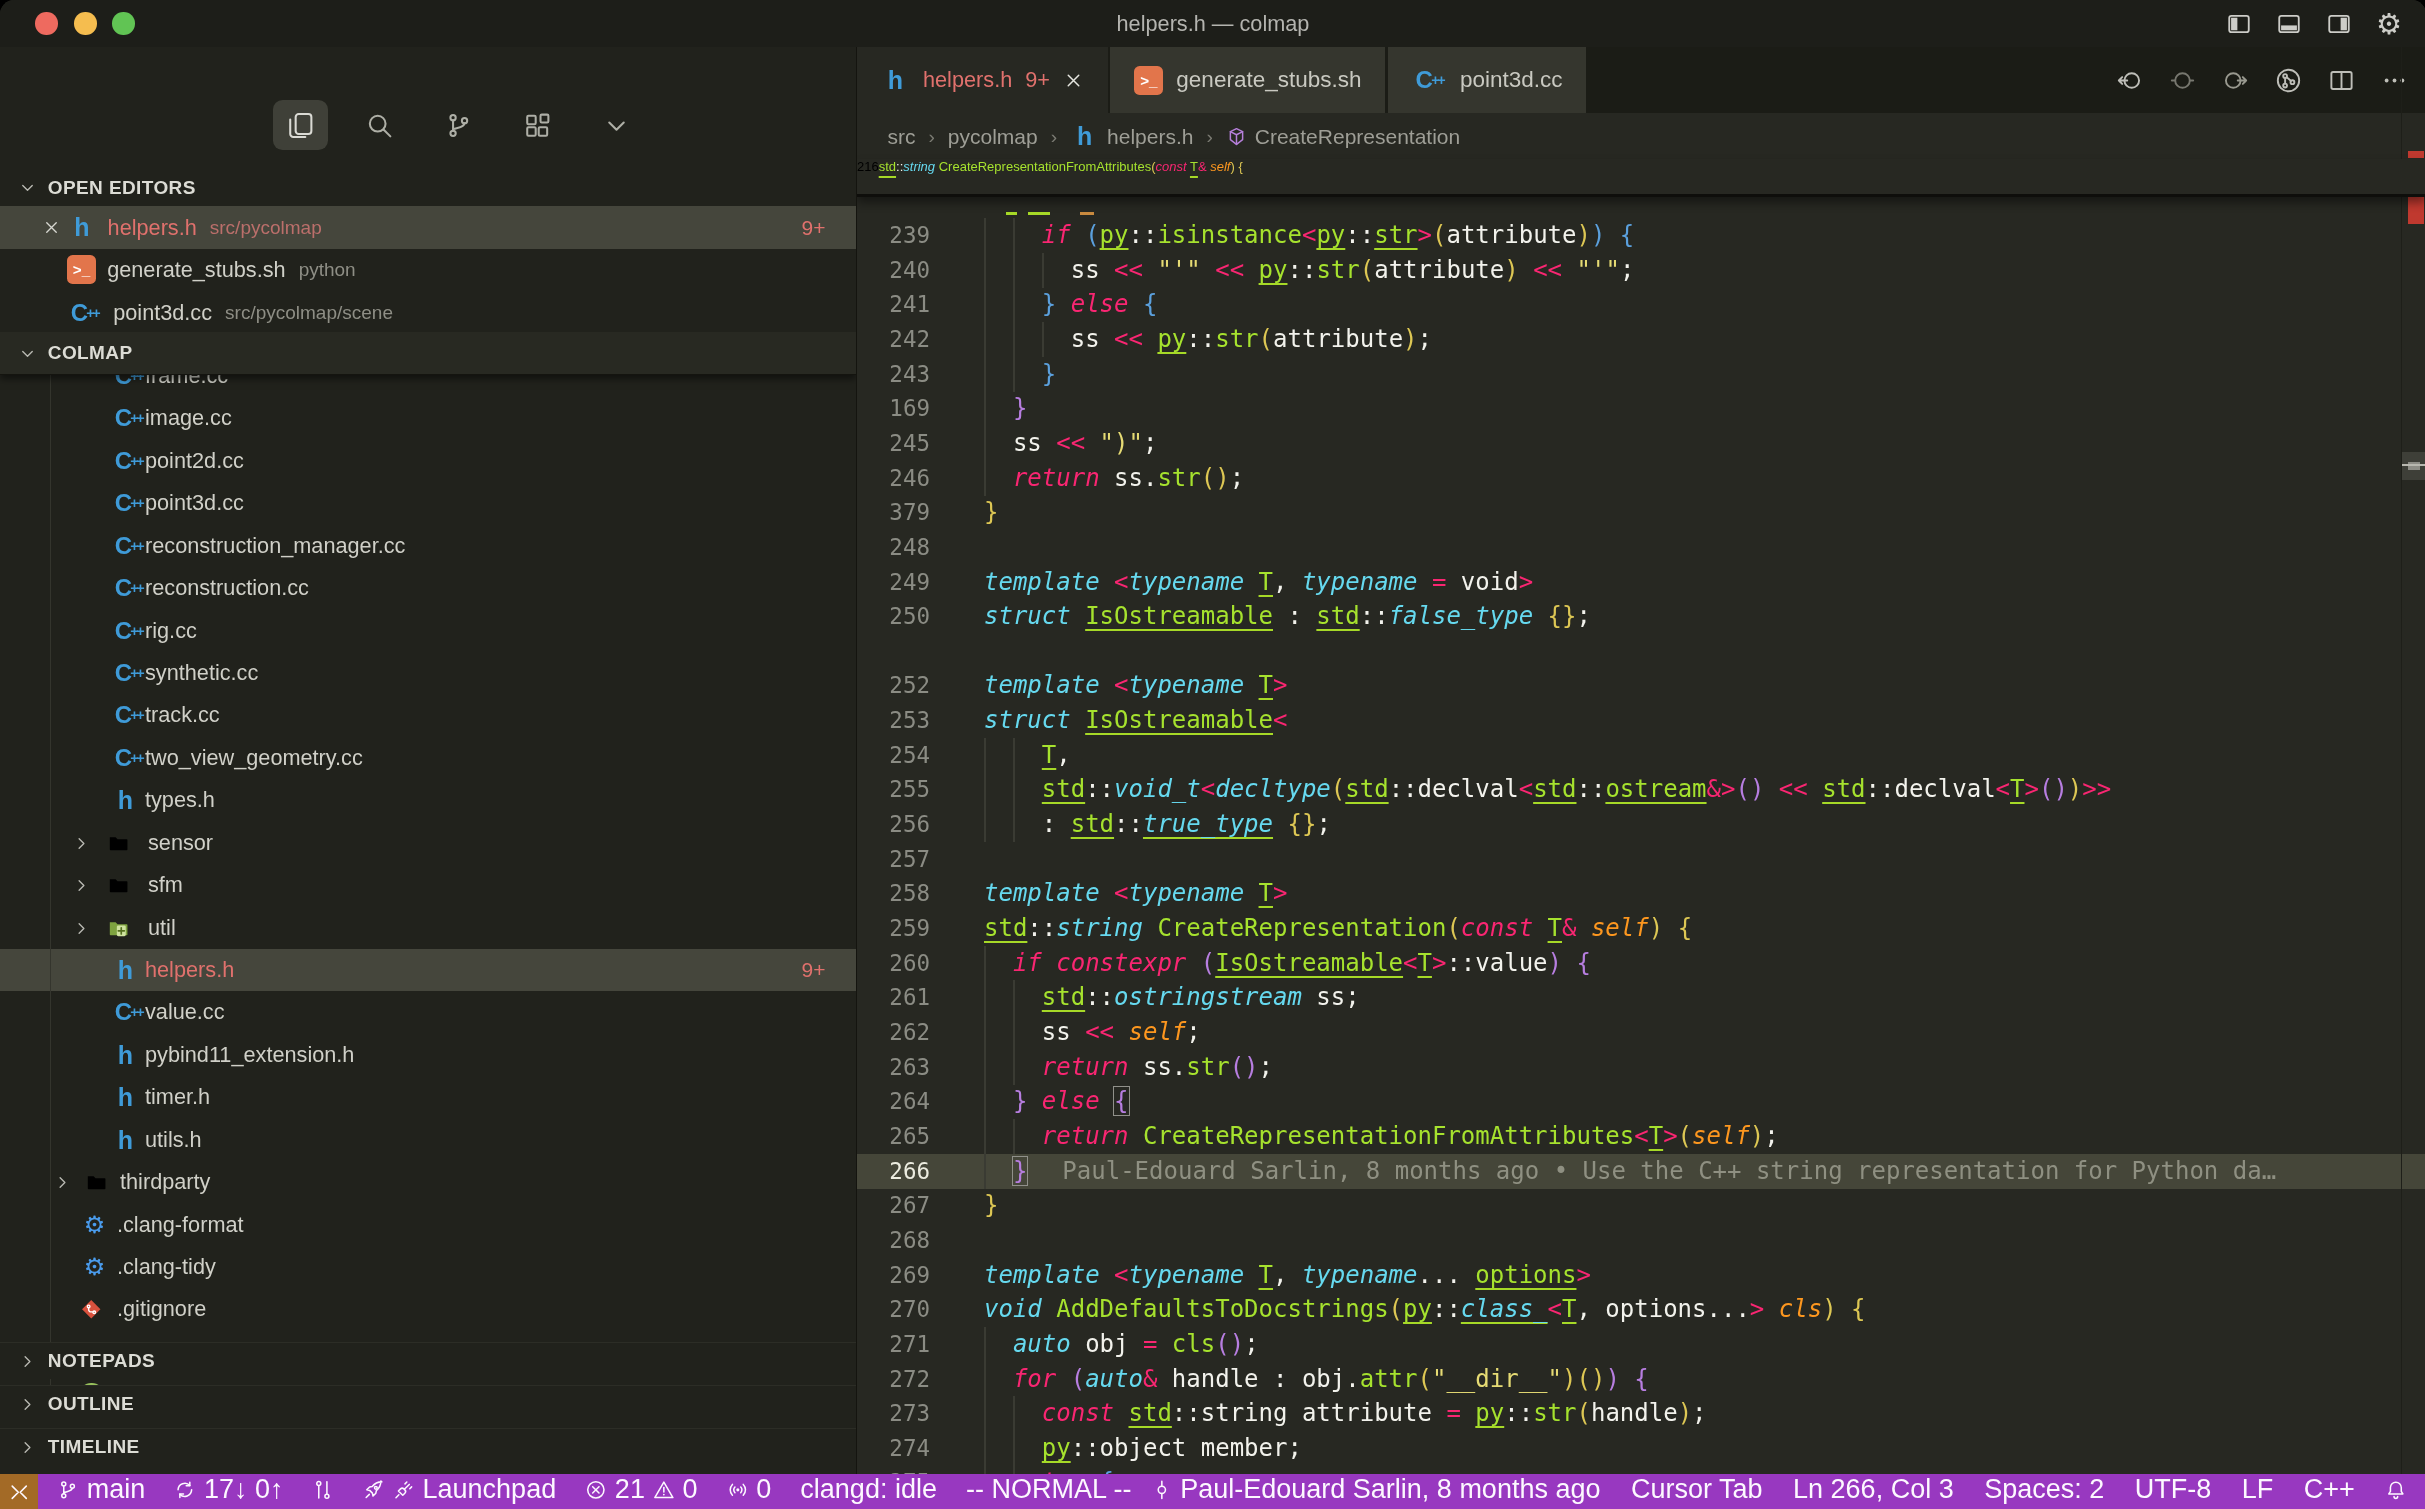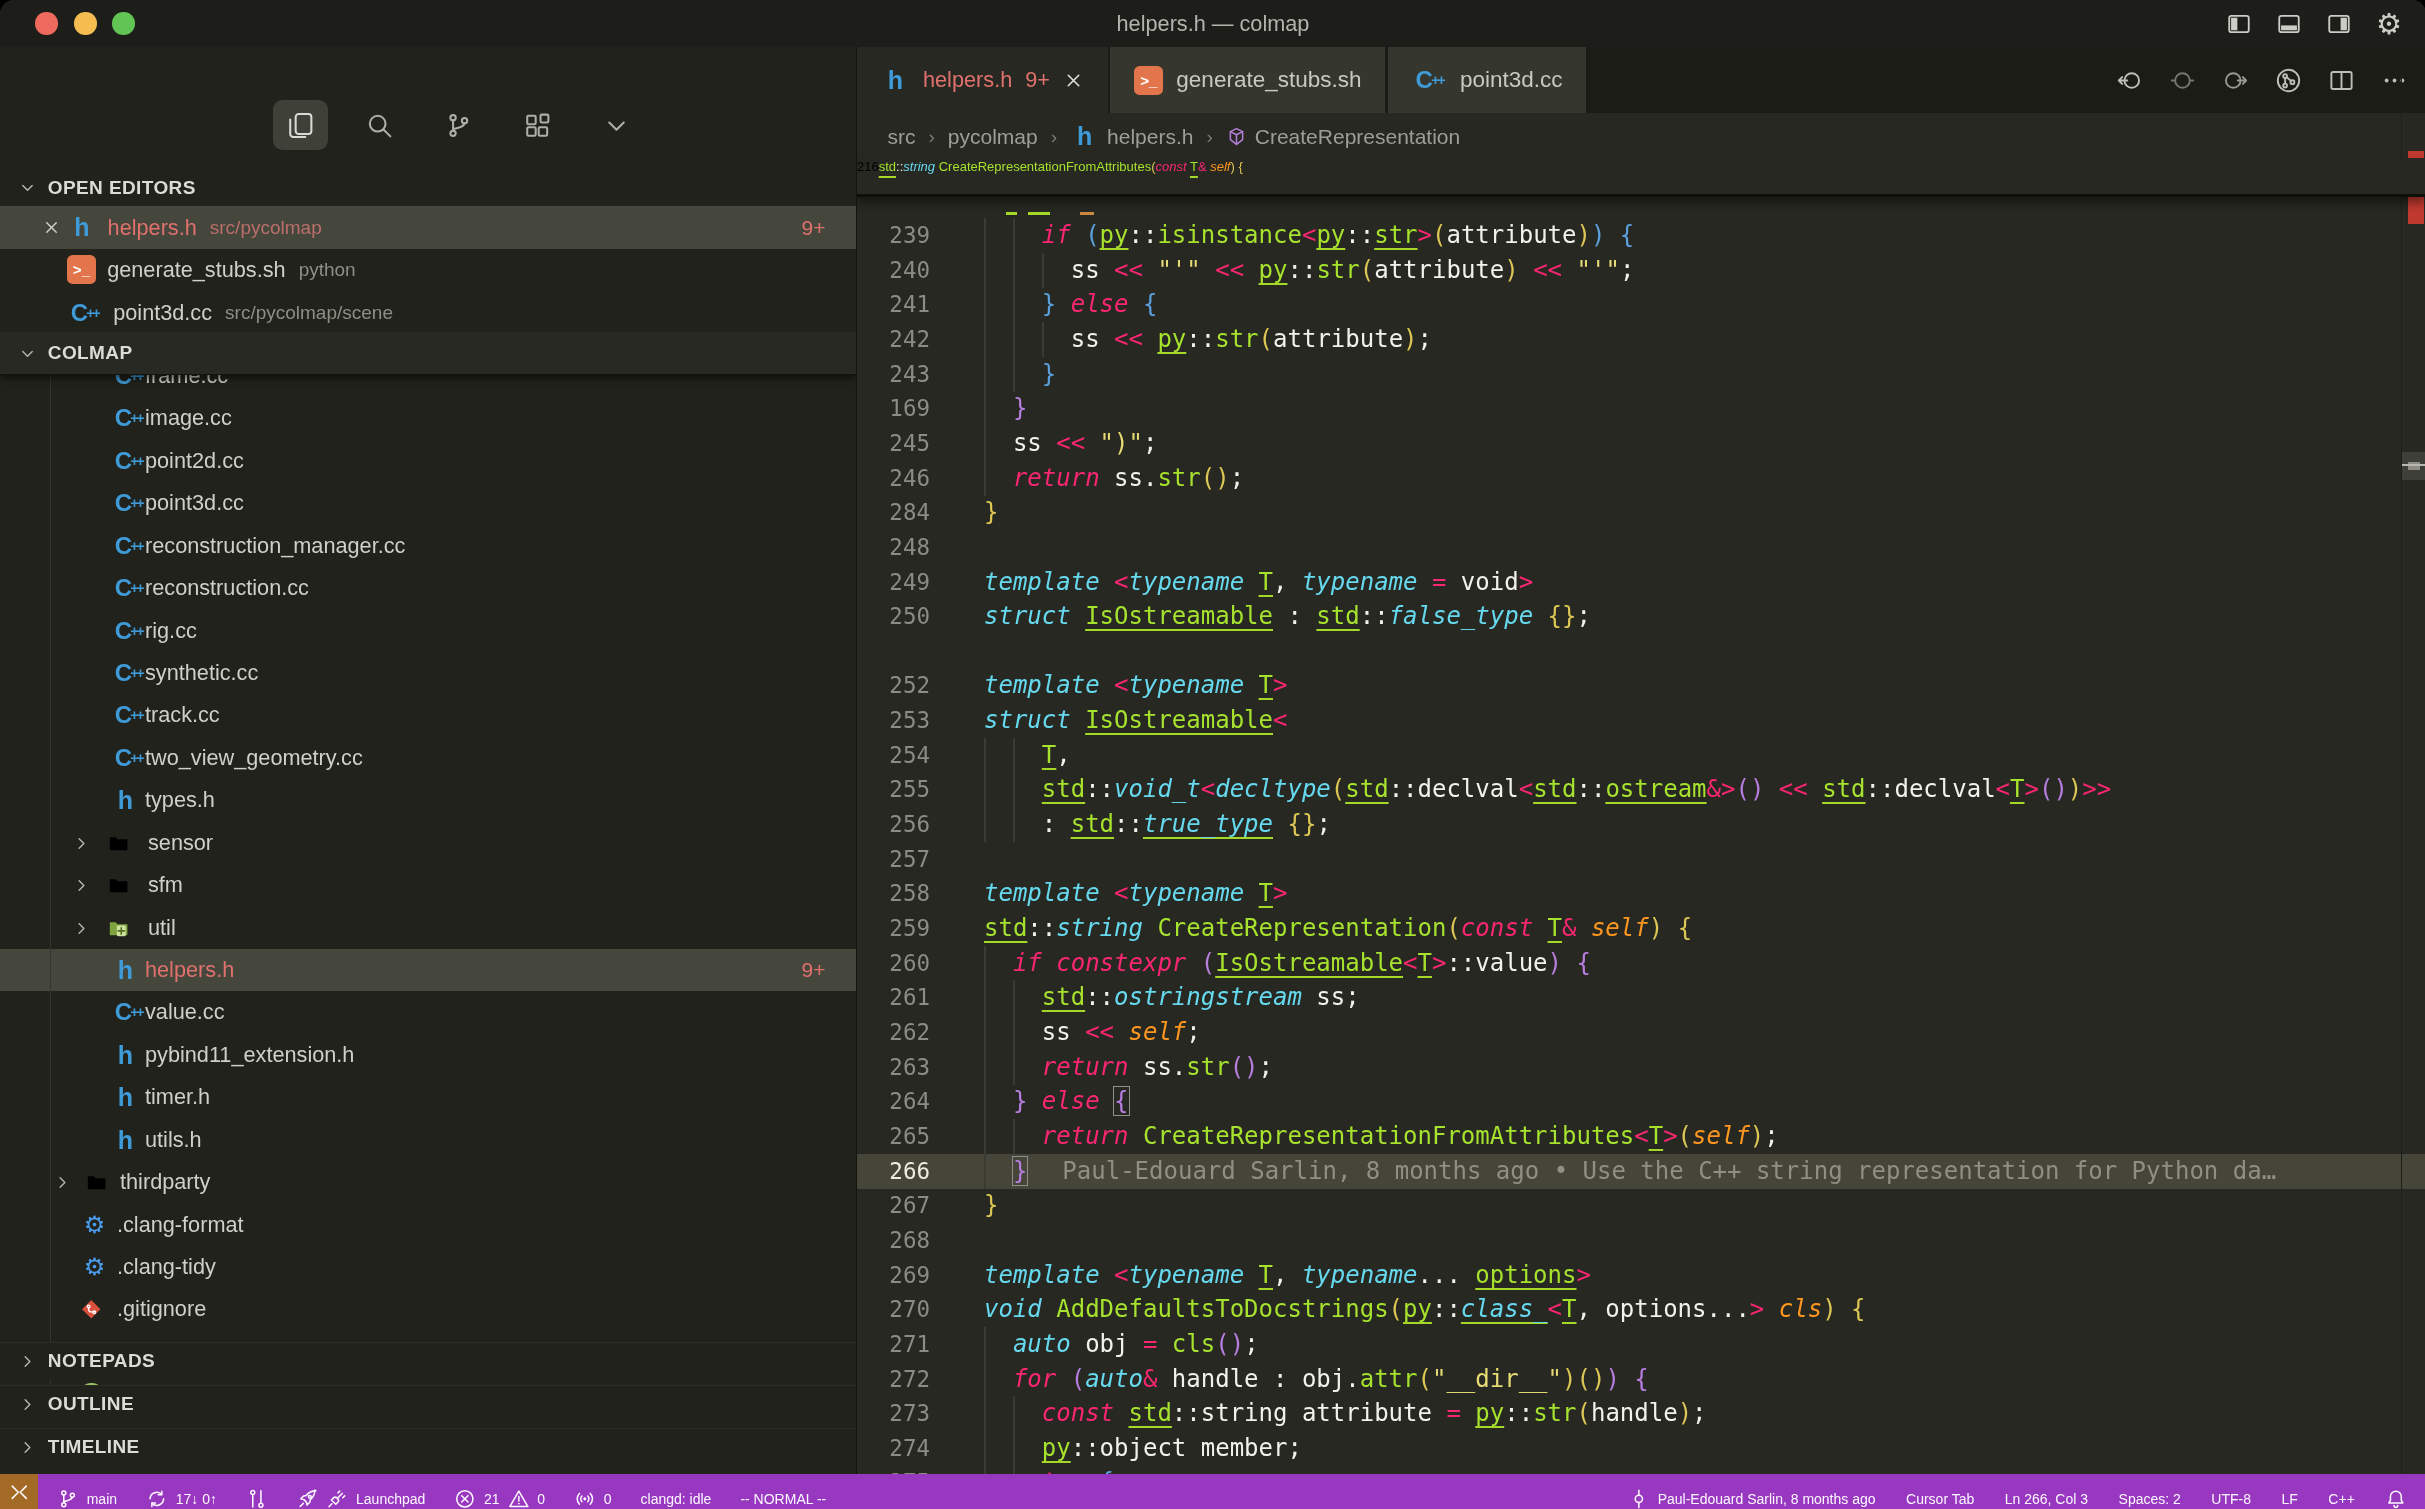--- a/index.html
+++ b/index.html
@@ -78,21 +78,21 @@
   #sliver span{position:absolute;bottom:3.2px;height:2.4px;background:#a6d927;}
   #code{position:absolute;left:0;top:171px;right:0;bottom:0;}
   
   #ruler{position:absolute;right:0;top:0;bottom:0;width:24px;border-left:0.8px solid #1e1f19;}
   .rmark{position:absolute;right:2.4px;width:16px;background:#c0392f;}
   #thumb{position:absolute;right:0;width:24px;background:rgba(130,130,125,.25);}
   #thumb .tb2{position:absolute;left:5.6px;right:5.6px;background:#8d8d86;}
   #thumb .tline{position:absolute;left:0;right:0;height:1.6px;background:#b8b8b0;}
   
   #statusbar{position:absolute;left:0;bottom:0;width:100%;height:36px;background:#9838c0;display:flex;
-             align-items:flex-end;color:#fdf8ff;font-size:14px;}
+             align-items:flex-start;color:#fdf8ff;font-size:27px;}
   #sb-remote{width:38px;height:36px;background:#a36a26;display:flex;align-items:center;justify-content:center;}
   #sb-left{display:flex;align-items:center;gap:29px;margin-left:19px;flex:1;}
   #sb-right{display:flex;align-items:center;gap:30.5px;margin-right:19px;}
   .sbitem{display:flex;align-items:center;gap:8px;white-space:pre;}
   .ic{display:inline-flex;align-items:center;justify-content:center;}
   .chev{color:#b9b9b2;}
 </style>
 </head>
 <body>
 
@@ -498,21 +498,21 @@
     </div>
     <div id="code">
         <div class="crow" style="top: 0px;"><div class="guide" style="left: 127px;"></div><div class="guide" style="left: 156px;"></div><span class="ln">239</span><span class="ctext"><span class="tk w">    </span><span class="tk k">if</span><span class="tk w"> </span><span class="tk b3">(</span><span class="tk f u">py</span><span class="tk w">::</span><span class="tk f">isinstance</span><span class="tk o">&lt;</span><span class="tk f u">py</span><span class="tk w">::</span><span class="tk f u">str</span><span class="tk o">&gt;</span><span class="tk b1">(</span><span class="tk w">attribute</span><span class="tk b1">)</span><span class="tk b3">)</span><span class="tk w"> </span><span class="tk b3">{</span></span></div>
         <div class="crow" style="top: 35px;"><div class="guide" style="left: 127px;"></div><div class="guide" style="left: 156px;"></div><div class="guide" style="left: 185px;"></div><span class="ln">240</span><span class="ctext"><span class="tk w">      ss </span><span class="tk o">&lt;&lt;</span><span class="tk w"> </span><span class="tk s">"'"</span><span class="tk w"> </span><span class="tk o">&lt;&lt;</span><span class="tk w"> </span><span class="tk f u">py</span><span class="tk w">::</span><span class="tk f">str</span><span class="tk b1">(</span><span class="tk w">attribute</span><span class="tk b1">)</span><span class="tk w"> </span><span class="tk o">&lt;&lt;</span><span class="tk w"> </span><span class="tk s">"'"</span><span class="tk w">;</span></span></div>
         <div class="crow" style="top: 69px;"><div class="guide" style="left: 127px;"></div><div class="guide" style="left: 156px;"></div><span class="ln">241</span><span class="ctext"><span class="tk w">    </span><span class="tk b3">}</span><span class="tk w"> </span><span class="tk k">else</span><span class="tk w"> </span><span class="tk b3">{</span></span></div>
         <div class="crow" style="top: 104px;"><div class="guide" style="left: 127px;"></div><div class="guide" style="left: 156px;"></div><div class="guide" style="left: 185px;"></div><span class="ln">242</span><span class="ctext"><span class="tk w">      ss </span><span class="tk o">&lt;&lt;</span><span class="tk w"> </span><span class="tk f u">py</span><span class="tk w">::</span><span class="tk f">str</span><span class="tk b1">(</span><span class="tk w">attribute</span><span class="tk b1">)</span><span class="tk w">;</span></span></div>
         <div class="crow" style="top: 139px;"><div class="guide" style="left: 127px;"></div><div class="guide" style="left: 156px;"></div><span class="ln">243</span><span class="ctext"><span class="tk w">    </span><span class="tk b3">}</span></span></div>
         <div class="crow" style="top: 173px;"><div class="guide" style="left: 127px;"></div><span class="ln">169</span><span class="ctext"><span class="tk w">  </span><span class="tk b2">}</span></span></div>
         <div class="crow" style="top: 208px;"><div class="guide" style="left: 127px;"></div><span class="ln">245</span><span class="ctext"><span class="tk w">  ss </span><span class="tk o">&lt;&lt;</span><span class="tk w"> </span><span class="tk s">")"</span><span class="tk w">;</span></span></div>
         <div class="crow" style="top: 243px;"><div class="guide" style="left: 127px;"></div><span class="ln">246</span><span class="ctext"><span class="tk w">  </span><span class="tk k">return</span><span class="tk w"> ss.</span><span class="tk f">str</span><span class="tk b1">()</span><span class="tk w">;</span></span></div>
-        <div class="crow" style="top: 277px;"><span class="ln">284</span><span class="ctext"><span class="tk b1">}</span></span></div>
+        <div class="crow" style="top: 277px;"><span class="ln">379</span><span class="ctext"><span class="tk b1">}</span></span></div>
         <div class="crow" style="top: 312px;"><span class="ln">248</span><span class="ctext"></span></div>
         <div class="crow" style="top: 347px;"><span class="ln">249</span><span class="ctext"><span class="tk t">template</span><span class="tk w"> </span><span class="tk o">&lt;</span><span class="tk t">typename</span><span class="tk w"> </span><span class="tk f u">T</span><span class="tk w">, </span><span class="tk t">typename</span><span class="tk w"> </span><span class="tk o">=</span><span class="tk w"> void</span><span class="tk o">&gt;</span></span></div>
         <div class="crow" style="top: 381px;"><span class="ln">250</span><span class="ctext"><span class="tk t">struct</span><span class="tk w"> </span><span class="tk f u">IsOstreamable</span><span class="tk w"> : </span><span class="tk f u">std</span><span class="tk w">::</span><span class="tk t">false_type</span><span class="tk w"> </span><span class="tk b1">{}</span><span class="tk w">;</span></span></div>
         <div class="crow" style="top: 450px;"><span class="ln">252</span><span class="ctext"><span class="tk t">template</span><span class="tk w"> </span><span class="tk o">&lt;</span><span class="tk t">typename</span><span class="tk w"> </span><span class="tk f u">T</span><span class="tk o">&gt;</span></span></div>
         <div class="crow" style="top: 485px;"><span class="ln">253</span><span class="ctext"><span class="tk t">struct</span><span class="tk w"> </span><span class="tk f u">IsOstreamable</span><span class="tk o">&lt;</span></span></div>
         <div class="crow" style="top: 520px;"><div class="guide" style="left: 127px;"></div><div class="guide" style="left: 156px;"></div><span class="ln">254</span><span class="ctext"><span class="tk w">    </span><span class="tk f u">T</span><span class="tk w">,</span></span></div>
         <div class="crow" style="top: 554px;"><div class="guide" style="left: 127px;"></div><div class="guide" style="left: 156px;"></div><span class="ln">255</span><span class="ctext"><span class="tk w">    </span><span class="tk f u">std</span><span class="tk w">::</span><span class="tk t">void_t</span><span class="tk o">&lt;</span><span class="tk t">decltype</span><span class="tk b1">(</span><span class="tk f u">std</span><span class="tk w">::declval</span><span class="tk o">&lt;</span><span class="tk f u">std</span><span class="tk w">::</span><span class="tk f u">ostream</span><span class="tk o">&amp;&gt;</span><span class="tk b2">()</span><span class="tk w"> </span><span class="tk o">&lt;&lt;</span><span class="tk w"> </span><span class="tk f u">std</span><span class="tk w">::declval</span><span class="tk o">&lt;</span><span class="tk f u">T</span><span class="tk o">&gt;</span><span class="tk b2">()</span><span class="tk b1">)</span><span class="tk o">&gt;&gt;</span></span></div>
         <div class="crow" style="top: 589px;"><div class="guide" style="left: 127px;"></div><div class="guide" style="left: 156px;"></div><span class="ln">256</span><span class="ctext"><span class="tk w">    : </span><span class="tk f u">std</span><span class="tk w">::</span><span class="tk t u">true_type</span><span class="tk w"> </span><span class="tk b1">{}</span><span class="tk w">;</span></span></div>
         <div class="crow" style="top: 624px;"><span class="ln">257</span><span class="ctext"></span></div>
         <div class="crow" style="top: 658px;"><span class="ln">258</span><span class="ctext"><span class="tk t">template</span><span class="tk w"> </span><span class="tk o">&lt;</span><span class="tk t">typename</span><span class="tk w"> </span><span class="tk f u">T</span><span class="tk o">&gt;</span></span></div>

